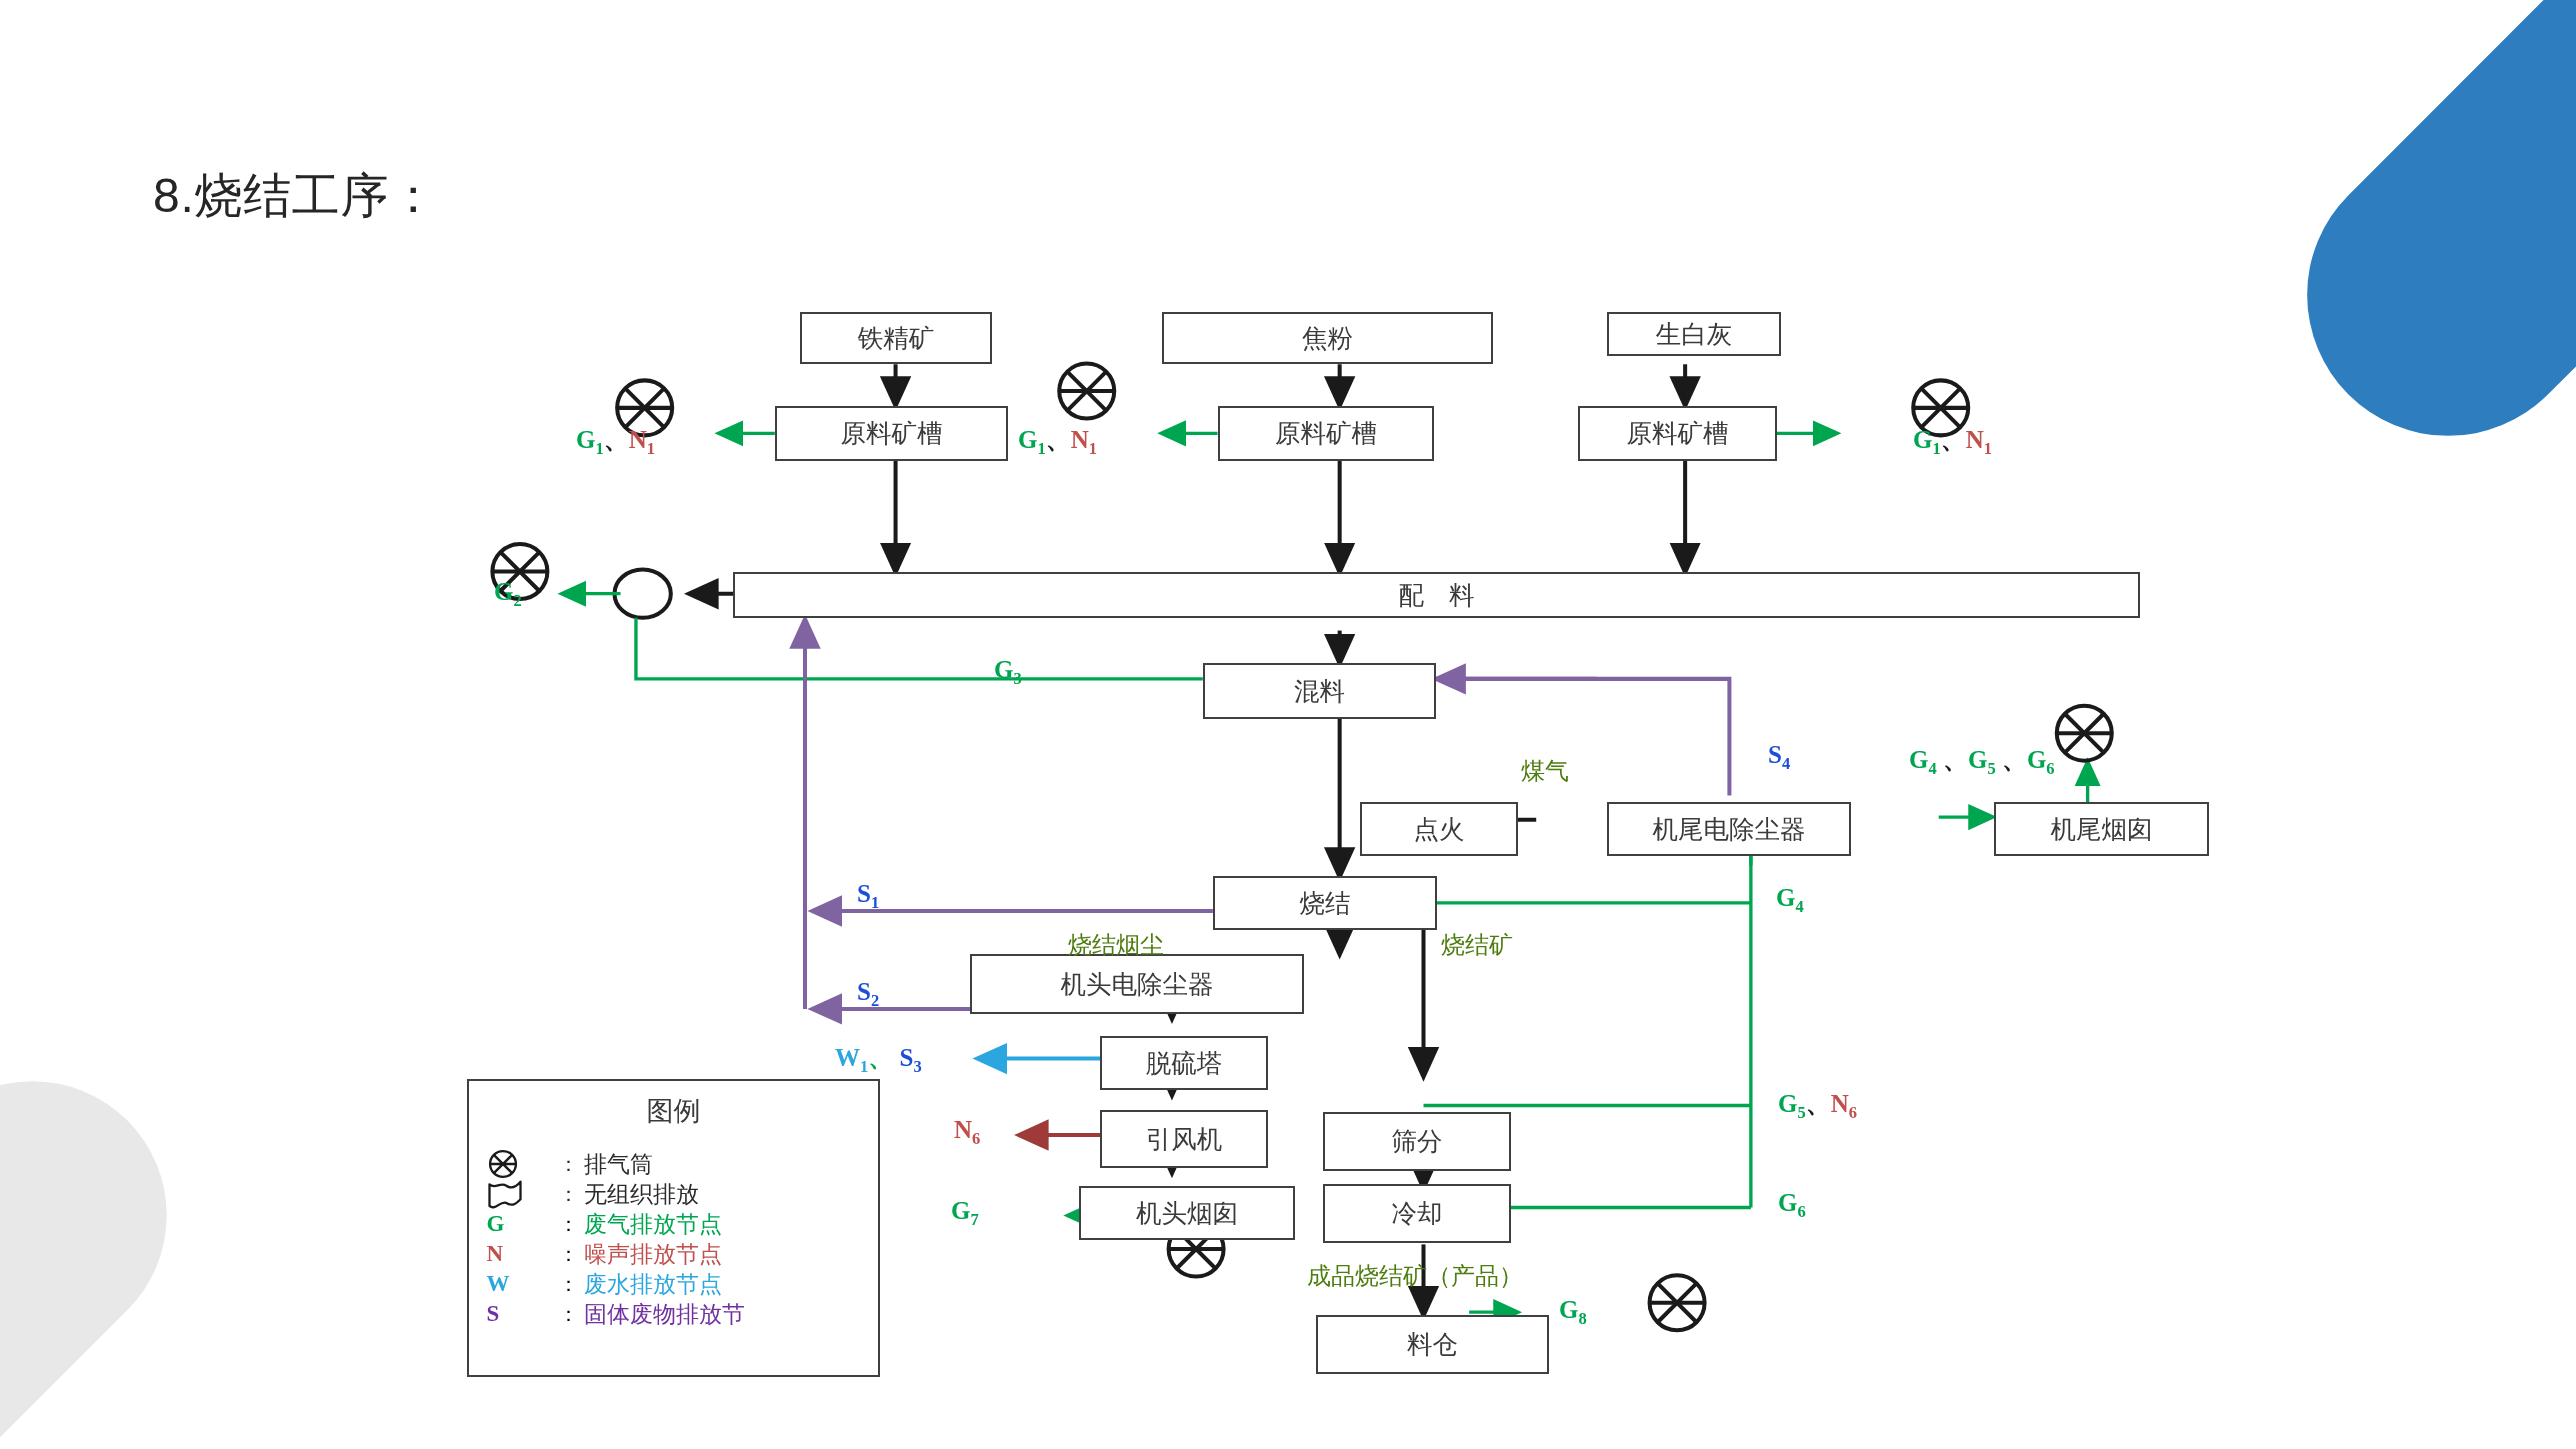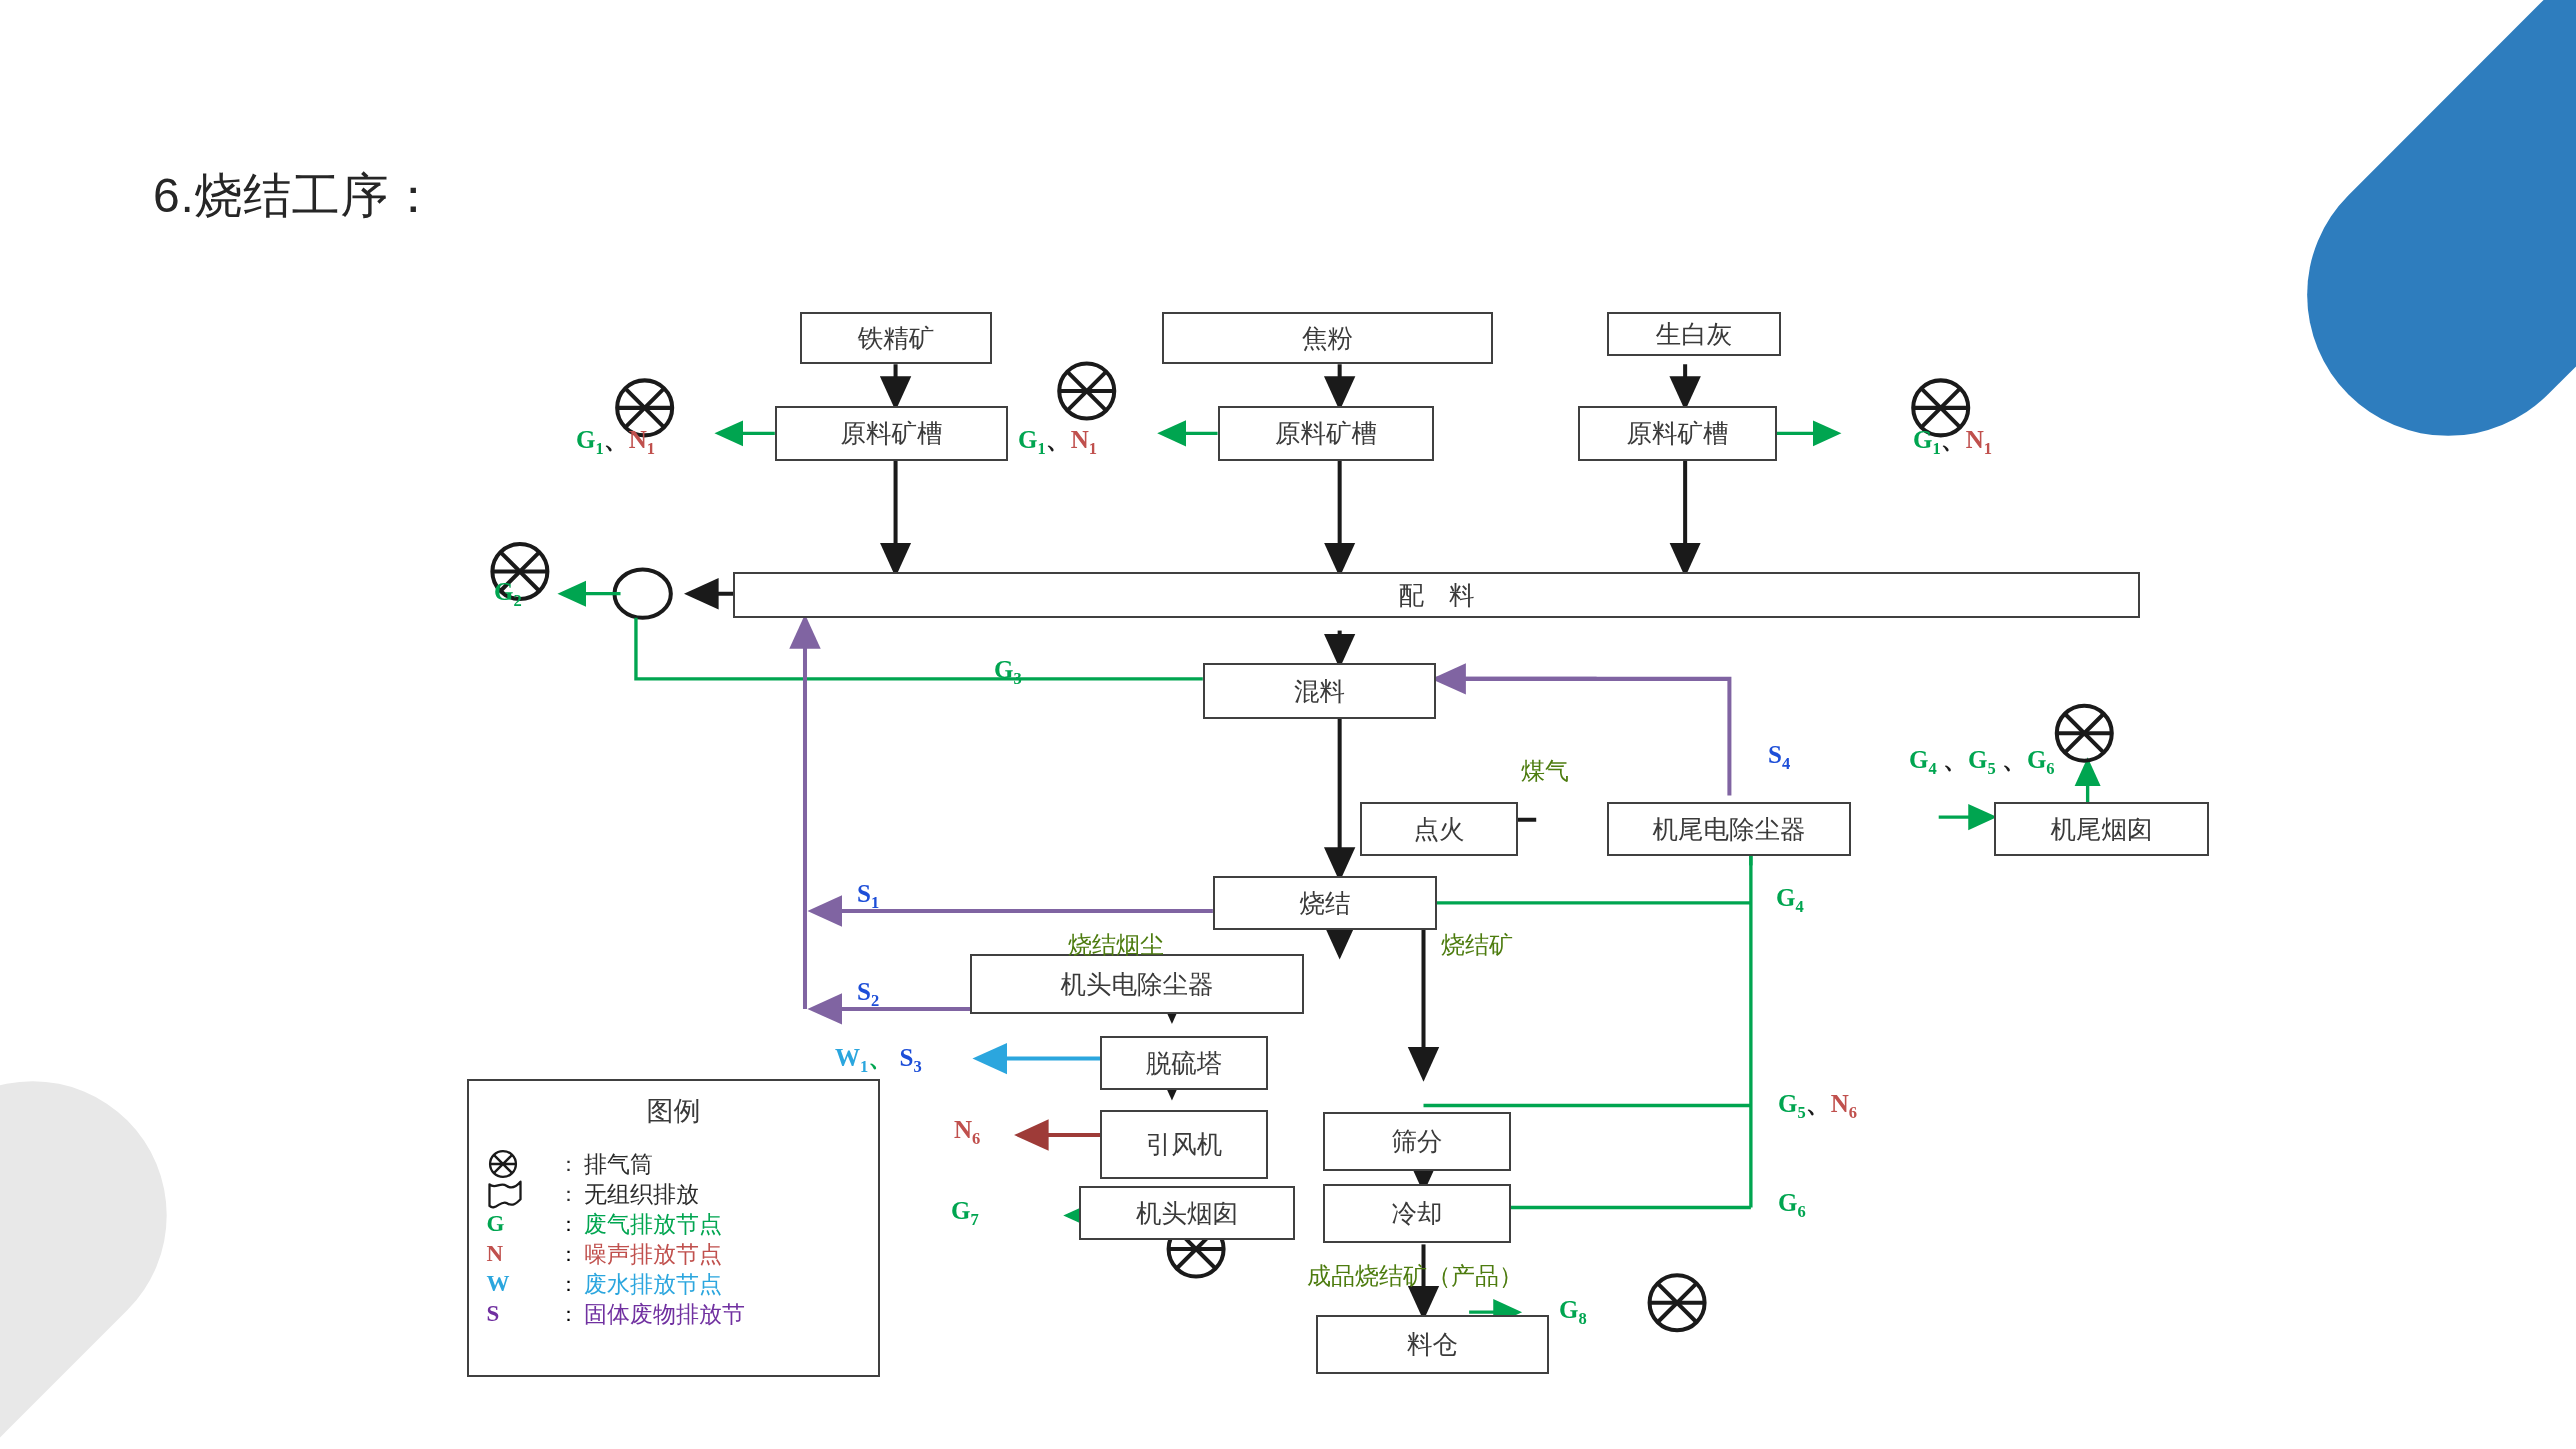--- a/index.html
+++ b/index.html
@@ -144,21 +144,21 @@
   .lg-g .legend-sep, .lg-n .legend-sep { color: inherit; }
 
   svg.icon-inline { display:block; }
 </style>
 </head>
 <body>
 
 <div class="deco-blue"></div>
 <div class="deco-gray"></div>
 
-<div class="slide-title">6.烧结工序：</div>
+<div class="slide-title">8.烧结工序：</div>
 
 <svg id="diagram" viewBox="0 0 3840 2160" xmlns="http://www.w3.org/2000/svg">
   <defs>
     <marker id="ah-black" markerWidth="9" markerHeight="9" refX="7.2" refY="4.5" orient="auto">
       <path d="M0,0.6 L8.6,4.5 L0,8.4 z" fill="#1a1a1a"></path>
     </marker>
     <marker id="ah-green" markerWidth="9" markerHeight="9" refX="7.2" refY="4.5" orient="auto">
       <path d="M0,0.6 L8.6,4.5 L0,8.4 z" fill="#00A550"></path>
     </marker>
     <marker id="ah-purple" markerWidth="9" markerHeight="9" refX="7.2" refY="4.5" orient="auto">
@@ -298,21 +298,21 @@
 
 <div class="pbox" style="left:1213px; top:876px; width:224px; height:54px;">烧结</div>
 
 <div class="pbox" style="left:1607px; top:802px; width:244px; height:54px;">机尾电除尘器</div>
 <div class="pbox" style="left:1994px; top:802px; width:215px; height:54px;">机尾烟囱</div>
 
 <div class="pbox" style="left:970px; top:954px; width:334px; height:60px;">机头电除尘器</div>
 
 <div class="pbox" style="left:1100px; top:1036px; width:168px; height:54px;">脱硫塔</div>
 
-<div class="pbox" style="left:1100px; top:1110px; width:168px; height:69px;">引风机</div>
+<div class="pbox" style="left:1100px; top:1110px; width:168px; height:58px;">引风机</div>
 
 <div class="pbox" style="left:1079px; top:1186px; width:216px; height:54px;">机头烟囱</div>
 
 <div class="pbox" style="left:1323px; top:1112px; width:188px; height:59px;text-align:right;">筛分</div>
 
 <div class="pbox" style="left:1323px; top:1184px; width:188px; height:59px;">冷却</div>
 
 <div class="pbox" style="left:1316px; top:1315px; width:233px; height:59px;">料仓</div>
 
 <div class="dlabel" style="left:1521px; top:755px;">煤气</div>

